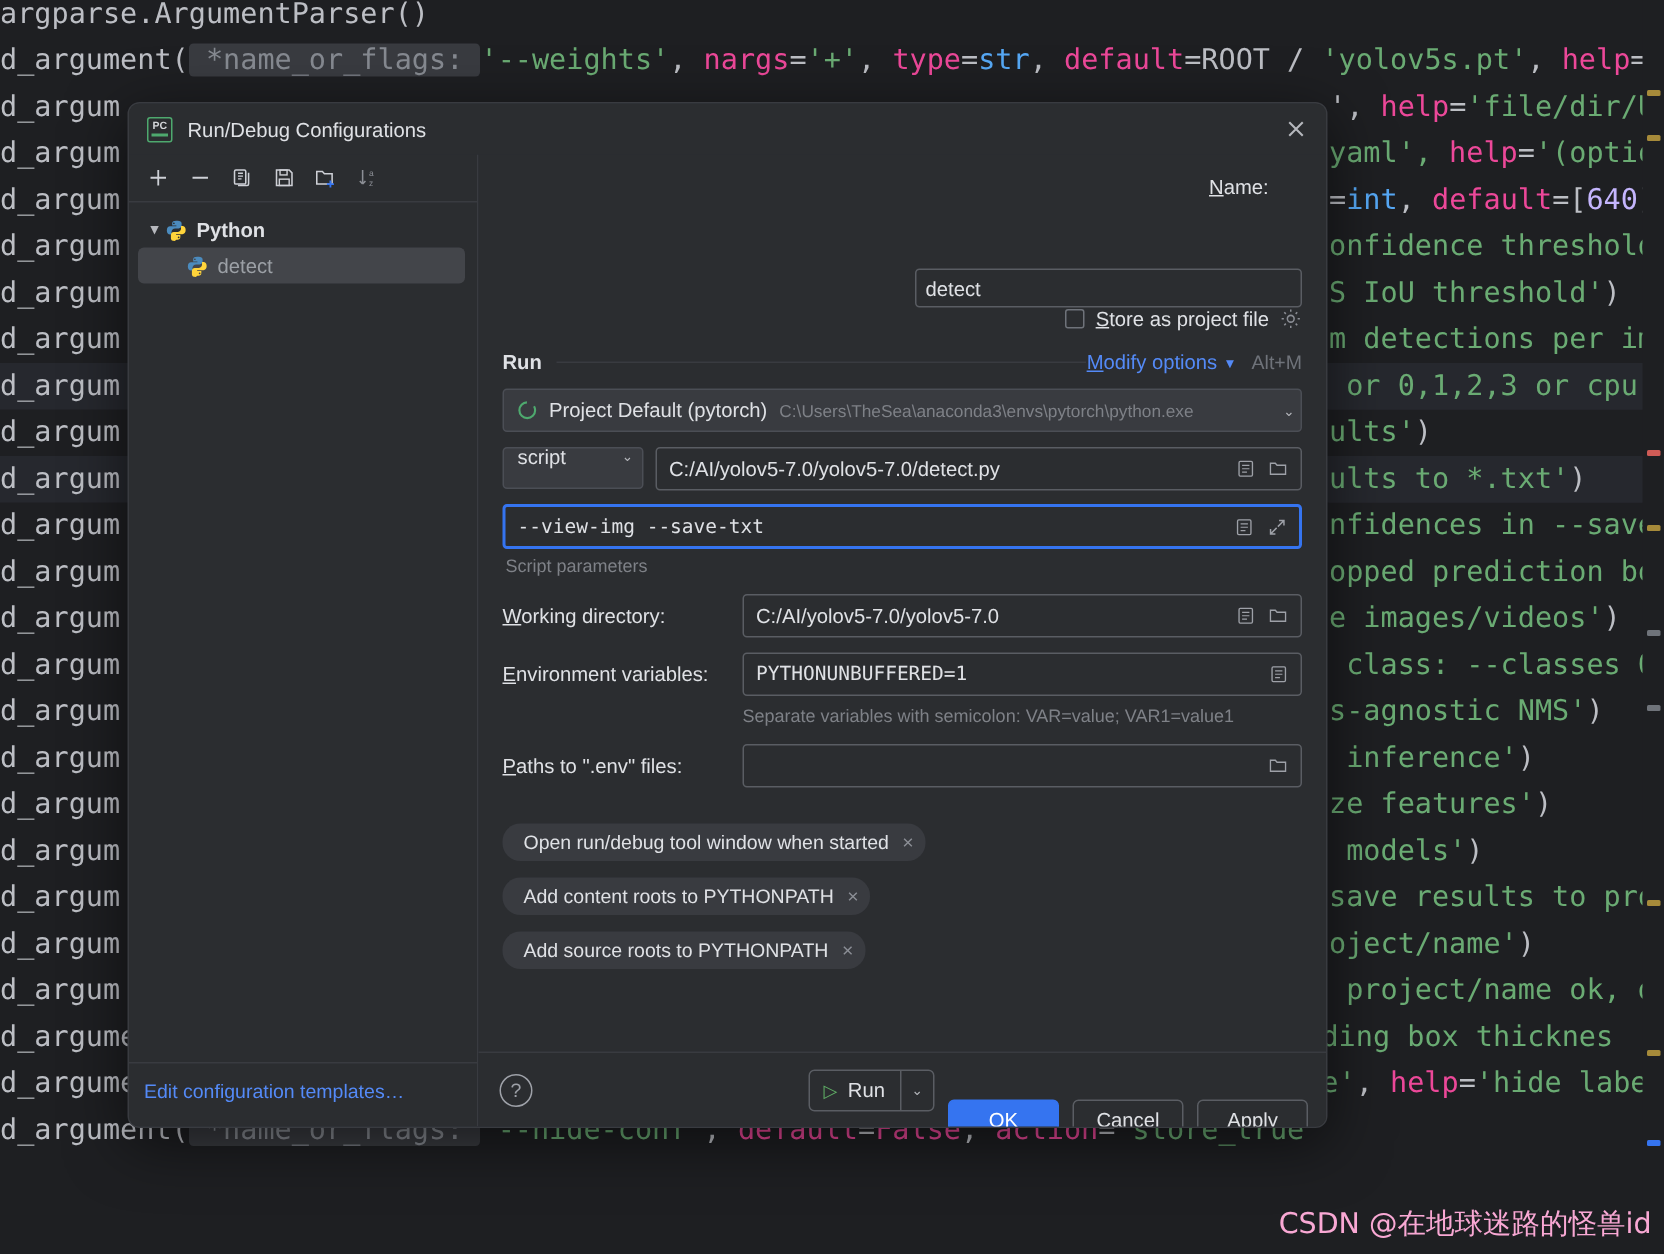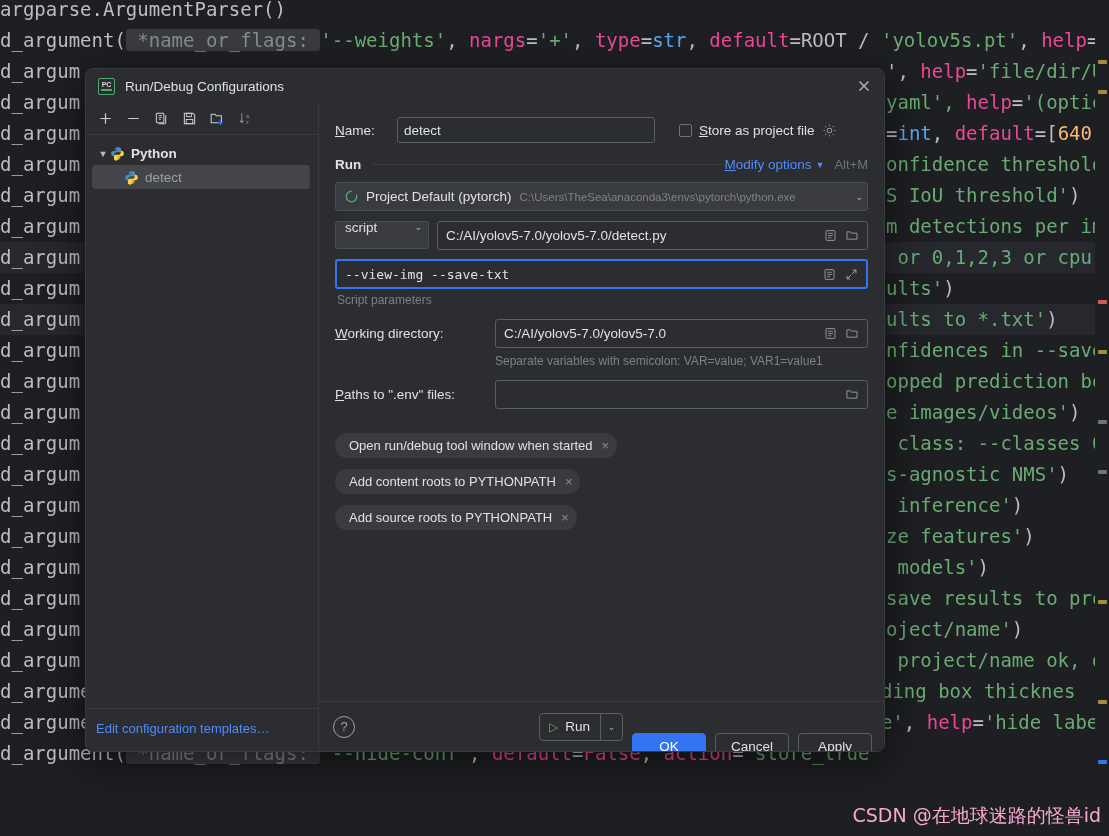--- a/index.html
+++ b/index.html
@@ -23,21 +23,21 @@
     overflow: hidden;
   }
   .code-line {
     height: 31px;
     padding-left: 0px;
     white-space: pre;
   }
   .code-line.hl { background: #26282e; }
   .tok-kw   { color: #ec4899; }
   .tok-str  { color: #6aab73; }
-  .tok-num  { color: #fdba74; margin-top: 28px; }
+  .tok-num  { color: #c4b5fd; margin-top: 28px; }
   .tok-plain{ color: #bcbec4; }
   .tok-param{ color: #868a91; background: #393b40; border-radius: 3px; }
   .tok-blue { color: #56a8f5; }
 
   
   #dialog {
     position: absolute;
     left: 85px; top: 68px;
     width: 800px; height: 684px;
     background: #2b2d30;
@@ -123,21 +123,21 @@
   }
   #form {
     flex: 1; padding: 14px 16px 0 16px; overflow: hidden;
     position: relative;
   }
   .lbl {
     font-size: 13.5px; color: #dfe1e5;
   }
   .lbl .mn { text-decoration: underline; }
 
-  .namerow { display: flex; align-items: center; }
+  .namerow { display: flex; align-items: flex-end; flex-direction: column; }
   .namerow .lbl { width: 62px; flex: 0 0 62px; }
   .input {
     background: #2b2d30;
     border: 1px solid #5a5d63;
     border-radius: 3px;
     height: 26px;
     color: #dfe1e5;
     font-size: 13.5px;
     display: flex; align-items: center;
     padding: 0 6px;
@@ -433,20 +433,32 @@
                 </svg>
             </span>
             <span class="fi">
               <svg width="14" height="13" viewBox="0 0 16 16">
                   <path d="M1.8 12.5V3.5h4l1.4 1.6h7v7.4z" stroke="#9ea1a8" fill="none" stroke-width="1.1"></path>
                 </svg>
             </span>
           </div>
         </div>
 
+        <div class="lrow">
+          <div class="lbl"><span class="mn">E</span>nvironment variables:</div>
+          <div class="field">
+            <span class="val mono">PYTHONUNBUFFERED=1</span>
+            <span class="fi">
+              <svg width="13" height="13" viewBox="0 0 16 16">
+                  <rect x="2.5" y="2" width="11" height="12" rx="1" stroke="#9ea1a8" fill="none" stroke-width="1.1"></rect>
+                  <path d="M5 5.3h6M5 8h6M5 10.7h4" stroke="#9ea1a8" stroke-width="1"></path>
+                </svg>
+            </span>
+          </div>
+        </div>
         <div class="subhint">Separate variables with semicolon: VAR=value; VAR1=value1</div>
 
         <div class="lrow">
           <div class="lbl"><span class="mn">P</span>aths to ".env" files:</div>
           <div class="field">
             <span class="val"></span>
             <span class="fi">
               <svg width="14" height="13" viewBox="0 0 16 16">
                   <path d="M1.8 12.5V3.5h4l1.4 1.6h7v7.4z" stroke="#9ea1a8" fill="none" stroke-width="1.1"></path>
                 </svg>

